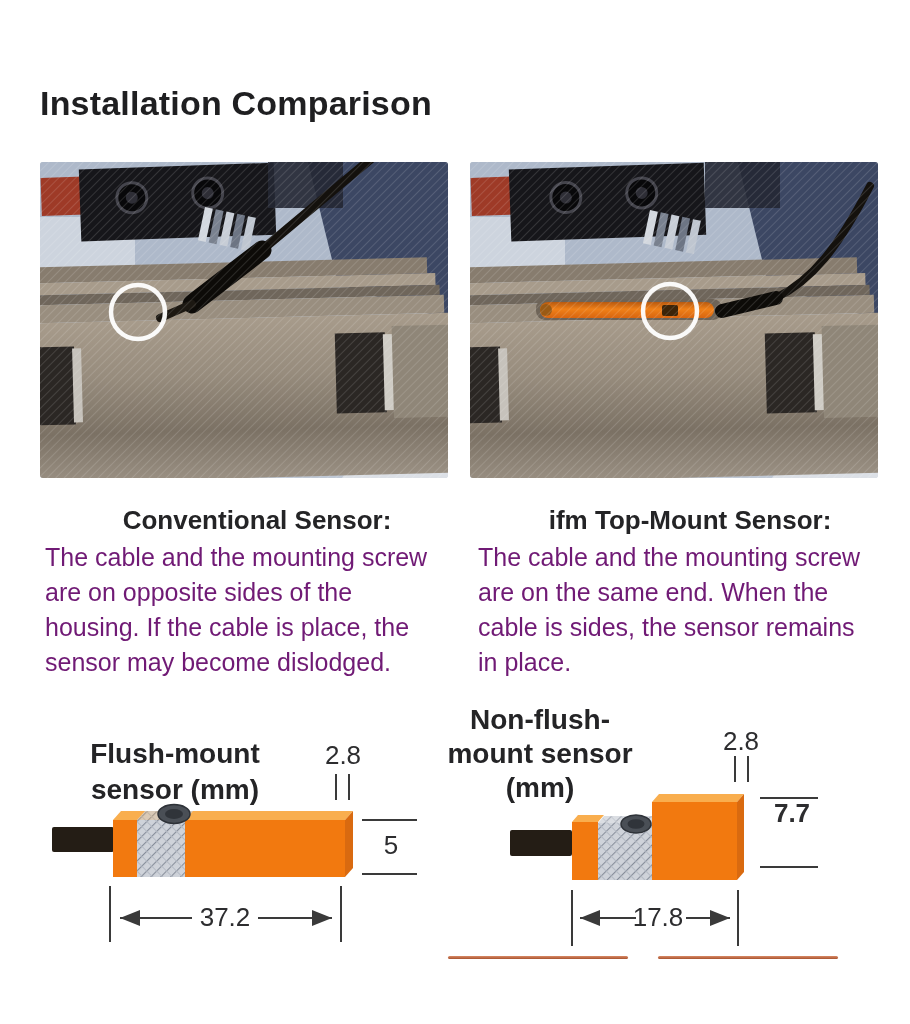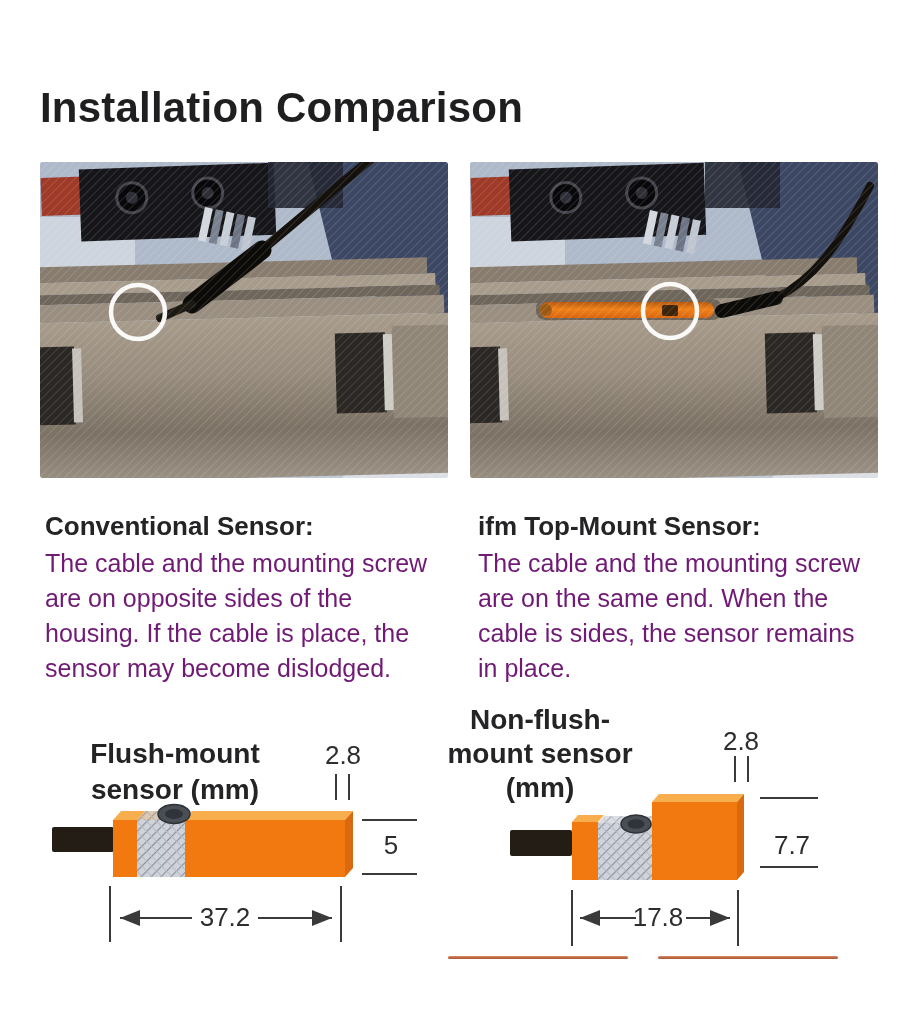--- a/index.html
+++ b/index.html
@@ -1,27 +1,27 @@
 <!DOCTYPE html>
 <html><head>
 <meta charset="utf-8">
 <style>
   html,body{margin:0;padding:0;background:#ffffff;}
   .page{position:relative;width:910px;height:1024px;background:#ffffff;overflow:hidden;
         font-family:"Liberation Sans","DejaVu Sans",sans-serif;color:#222;}
   .abs{position:absolute;}
-  .page-title{left:40px;top:84px;font-size:42px;font-weight:bold;color:#1f1f21;letter-spacing:.2px;}
+  .page-title{left:40px;top:84px;font-size:34px;font-weight:bold;color:#1f1f21;letter-spacing:.2px;}
   .photo{top:162px;width:408px;height:316px;border-radius:3px;overflow:hidden;}
   .photo svg{display:block;}
   .photo-left{left:40px;}
   .photo-right{left:470px;}
   .caption{top:503px;width:424px;}
   .caption-left{left:45px;}
   .caption-right{left:478px;}
-  .caption-heading{font-size:26px;font-weight:bold;color:#242426;line-height:34px;margin:6px 0 3px 0;}
+  .caption-heading{font-size:26px;font-weight:bold;color:#242426;line-height:34px;margin:0 0 3px 0;text-align:center;}
   .caption-line{font-size:25px;color:#701a75;line-height:35px;white-space:nowrap;}
   .diagram{top:690px;height:290px;}
   .diagram-left{left:40px;width:420px;}
   .diagram-right{left:440px;width:440px;}
   .diagram svg{position:absolute;left:0;top:0;}
   .diag-title{position:absolute;font-size:28px;font-weight:bold;color:#242426;text-align:center;}
   .diag-title-left{left:15px;top:46px;width:240px;line-height:36px;}
   .diag-title-right{left:0px;top:13px;width:200px;line-height:34px;}
   .dim-label{position:absolute;font-size:26px;color:#2d2d2f;text-align:center;}
   .accent-line{top:956px;width:180px;height:3px;border-radius:2px;
@@ -251,20 +251,20 @@
       </g>
       <polygon points="140,228 160,220 160,236" fill="#3a3a3a"></polygon>
       <polygon points="290,228 270,220 270,236" fill="#3a3a3a"></polygon>
     </svg>
     <div class="diag-title diag-title-right">
       <div>Non-flush-</div>
       <div>mount sensor</div>
       <div>(mm)</div>
     </div>
     <div class="dim-label" style="left:276px;top:36px;width:50px;">2.8</div>
-    <div class="dim-label" style="left:327px;top:140px;width:50px;">7.7</div>
+    <div class="dim-label" style="left:327px;top:108px;width:50px;font-weight:bold;">7.7</div>
     <div class="dim-label" style="left:168px;top:212px;width:100px;">17.8</div>
   </div>
 
   <div class="abs accent-line accent-1"></div>
   <div class="abs accent-line accent-2"></div>
 
 </div>
 
 </body></html>

